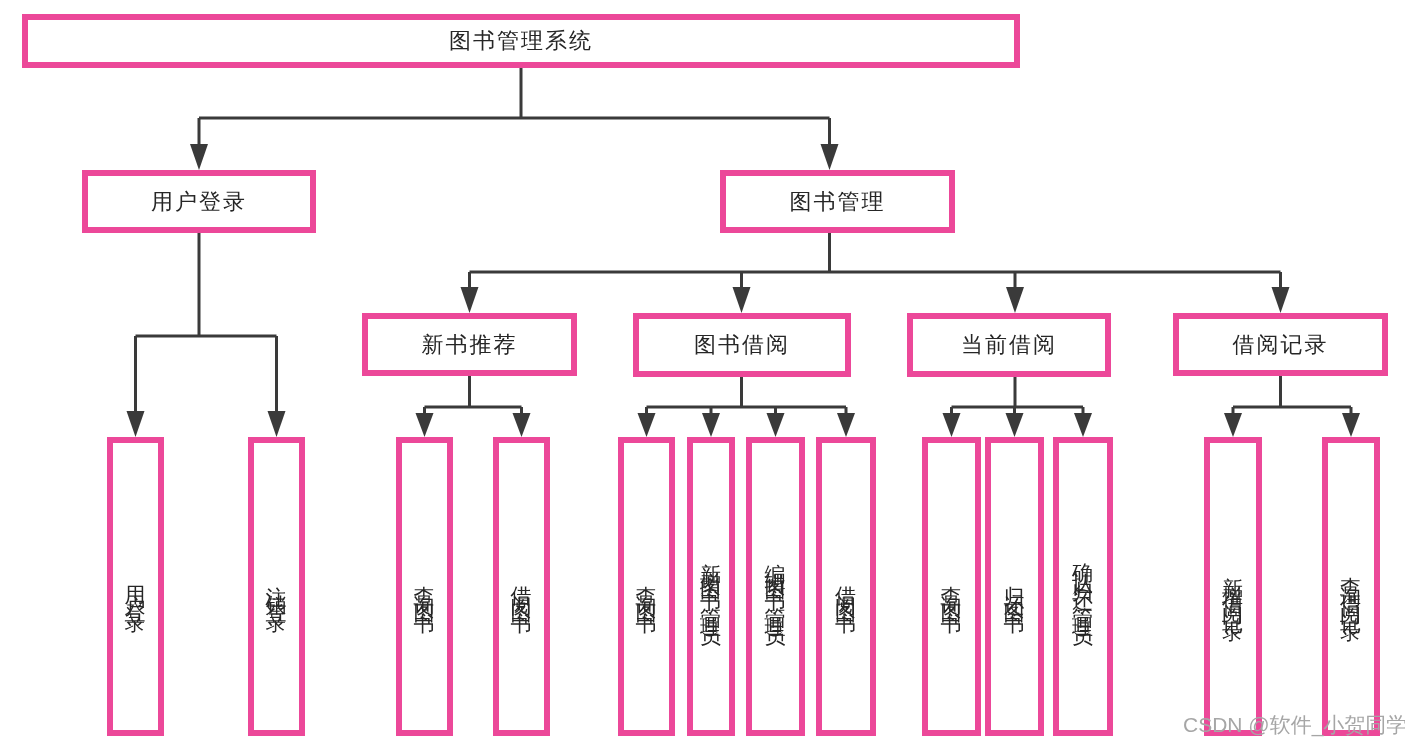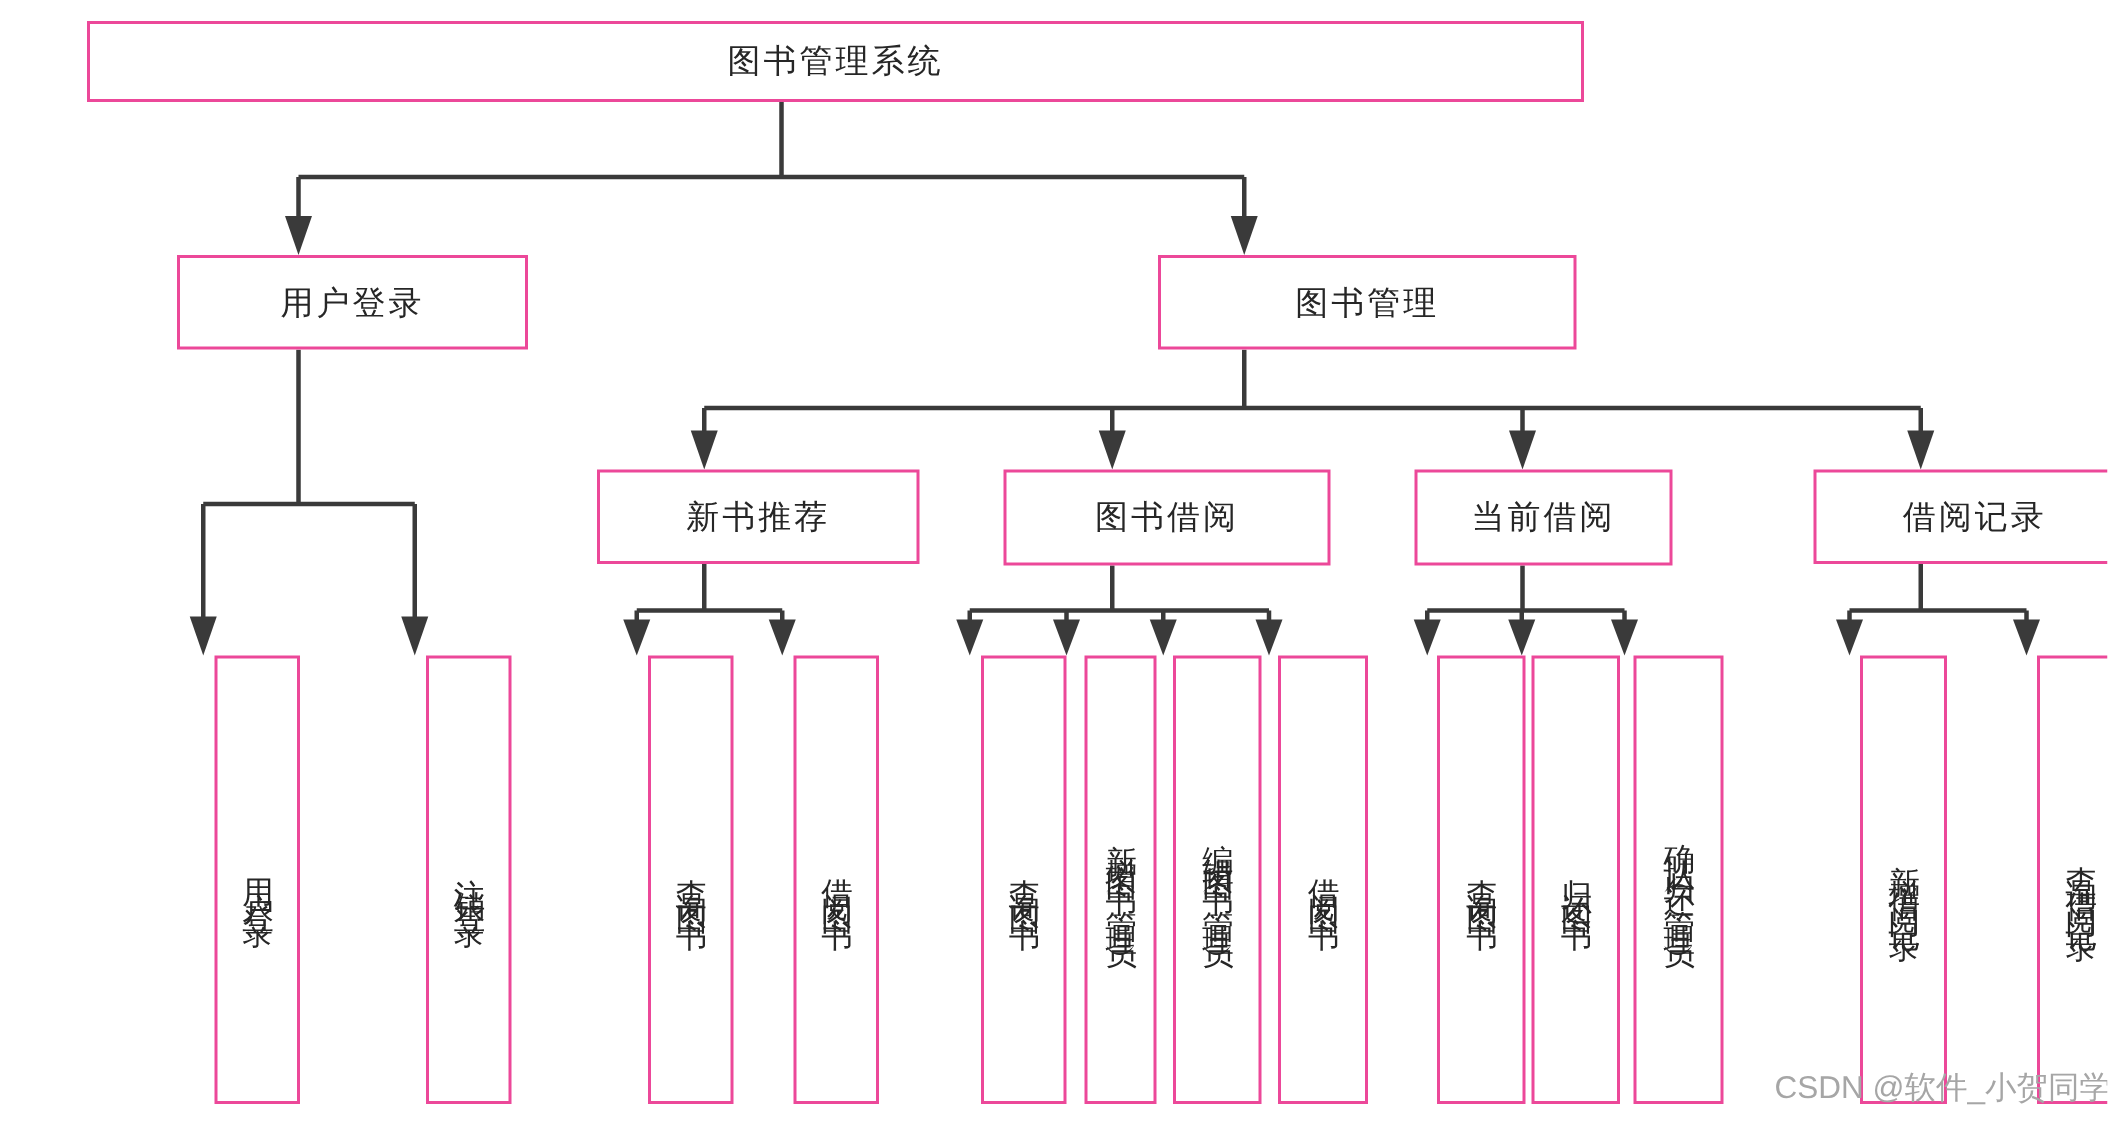--- a/index.html
+++ b/index.html
@@ -5,22 +5,22 @@
   html,body { margin:0; padding:0; background:#ffffff; }
   .canvas {
     position:relative; width:1405px; height:747px; background:#ffffff;
     font-family:"Liberation Sans", sans-serif; overflow:hidden;
   }
   .wires { position:absolute; left:0; top:0; width:1405px; height:747px; }
   .wires path { stroke:#3a3a3a; stroke-width:3; fill:none; }
   .wires polygon { fill:#3a3a3a; stroke:none; }
   .node {
     position:absolute; box-sizing:border-box; background:#ffffff;
-    border:2px solid #ec4899; color:#262626;
-    display:flex; align-items:center; justify-content:center;margin-left:36px;
+    border:6px solid #ec4899; color:#262626;
+    display:flex; align-items:center; justify-content:center;
   }
   .node.h span { font-size:22px; letter-spacing:2px; white-space:nowrap; }
   .node.v span {
     writing-mode:vertical-rl; text-orientation:mixed;
     font-size:21px; letter-spacing:9px; line-height:1; white-space:nowrap;
   }
   .watermark {
     position:absolute; left:1183px; top:711px;
     font-size:21px; color:#a6a6a6; white-space:nowrap;
   }
@@ -66,31 +66,31 @@
     <polygon points="1342,413 1360,413 1351,437"></polygon>
   </svg>
 
   <div class="node h" style="left:22px; top:14px; width:998px; height:54px">
     <span>图书管理系统</span>
   </div>
 
   <div class="node h" style="left:82px; top:170px; width:234px; height:63px">
     <span>用户登录</span>
   </div>
-  <div class="node h" style="left:736px; top:170px; width:279px; height:63px">
+  <div class="node h" style="left:720px; top:170px; width:235px; height:63px">
     <span>图书管理</span>
   </div>
 
   <div class="node h" style="left:633px; top:313px; width:218px; height:64px">
     <span>图书借阅</span>
   </div>
   <div class="node h" style="left:362px; top:313px; width:215px; height:63px">
     <span>新书推荐</span>
   </div>
-  <div class="node h" style="left:907px; top:313px; width:172px; height:64px">
+  <div class="node h" style="left:907px; top:313px; width:204px; height:64px">
     <span>当前借阅</span>
   </div>
   <div class="node h" style="left:1173px; top:313px; width:215px; height:63px">
     <span>借阅记录</span>
   </div>
 
   <div class="node v" style="left:107px; top:437px; width:57px; height:299px">
     <span>用户登录</span>
   </div>
   <div class="node v" style="left:248px; top:437px; width:57px; height:299px">

